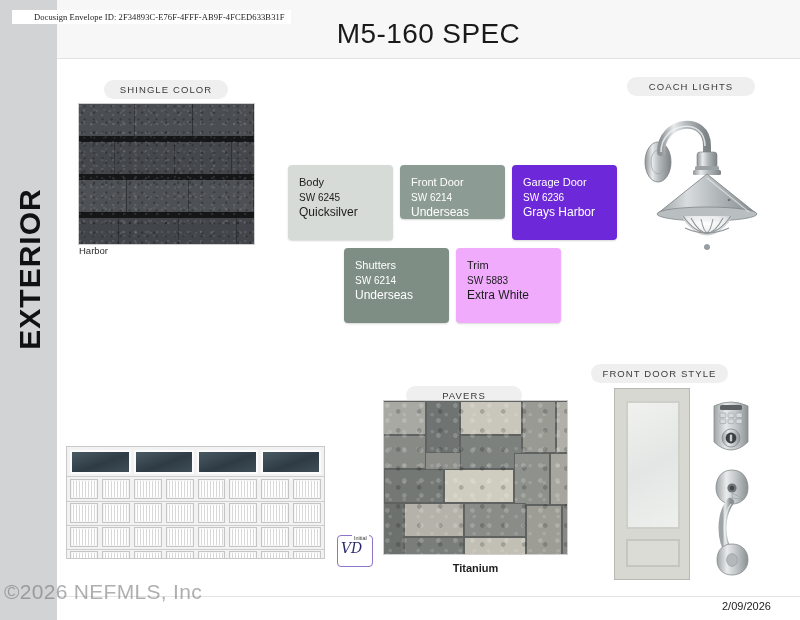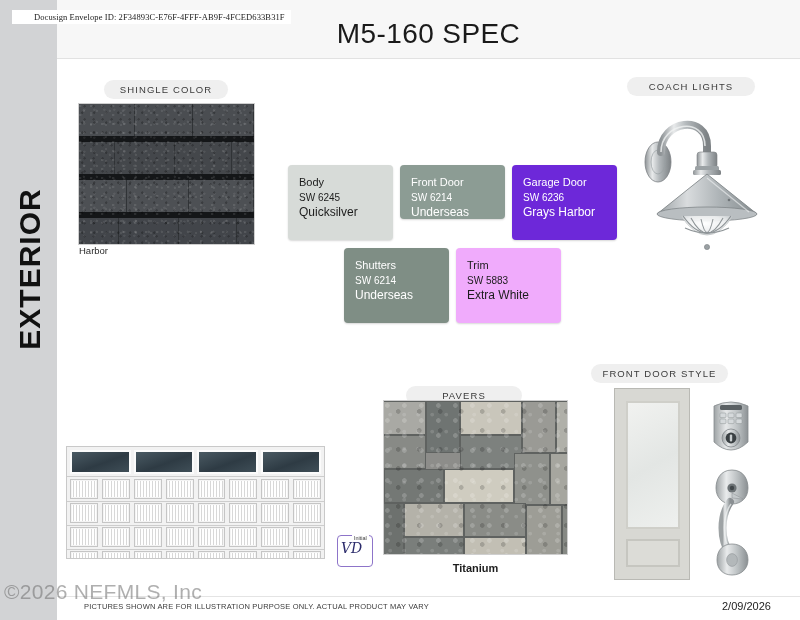--- a/index.html
+++ b/index.html
@@ -442,17 +442,16 @@
         <path d="M20 34 C10 48 10 72 20 86" fill="none" stroke="url(#nickel2)" stroke-width="8" stroke-linecap="round"></path>
         <path d="M21 36 C12 49 12 71 21 84" fill="none" stroke="#f1f3f4" stroke-width="1.4" opacity=".7"></path>
 
         <path d="M22 76 C31 76 38 82 38 92 C38 101 31 107 22 107 C13 107 7 101 7 92 C7 82 13 76 22 76 Z" fill="url(#nickel2)" stroke="#858a8d" stroke-width="0.8"></path>
         <ellipse cx="22" cy="92" rx="5.4" ry="6.4" fill="#b3b8ba" stroke="#8a8f92" stroke-width="0.5"></ellipse>
       </svg>
     </div>
   </div>
 
   <div class="footer-rule"></div>
-  <div class="disclaimer">PICTURES SHOWN ARE FOR ILLUSTRATION PURPOSE ONLY. ACTUAL PRODUCT MAY VARY</div>
   <div class="date-stamp">2/09/2026</div>
   <div class="watermark">©2026 NEFMLS, Inc</div>
 
 </div>
 
 </body></html>

